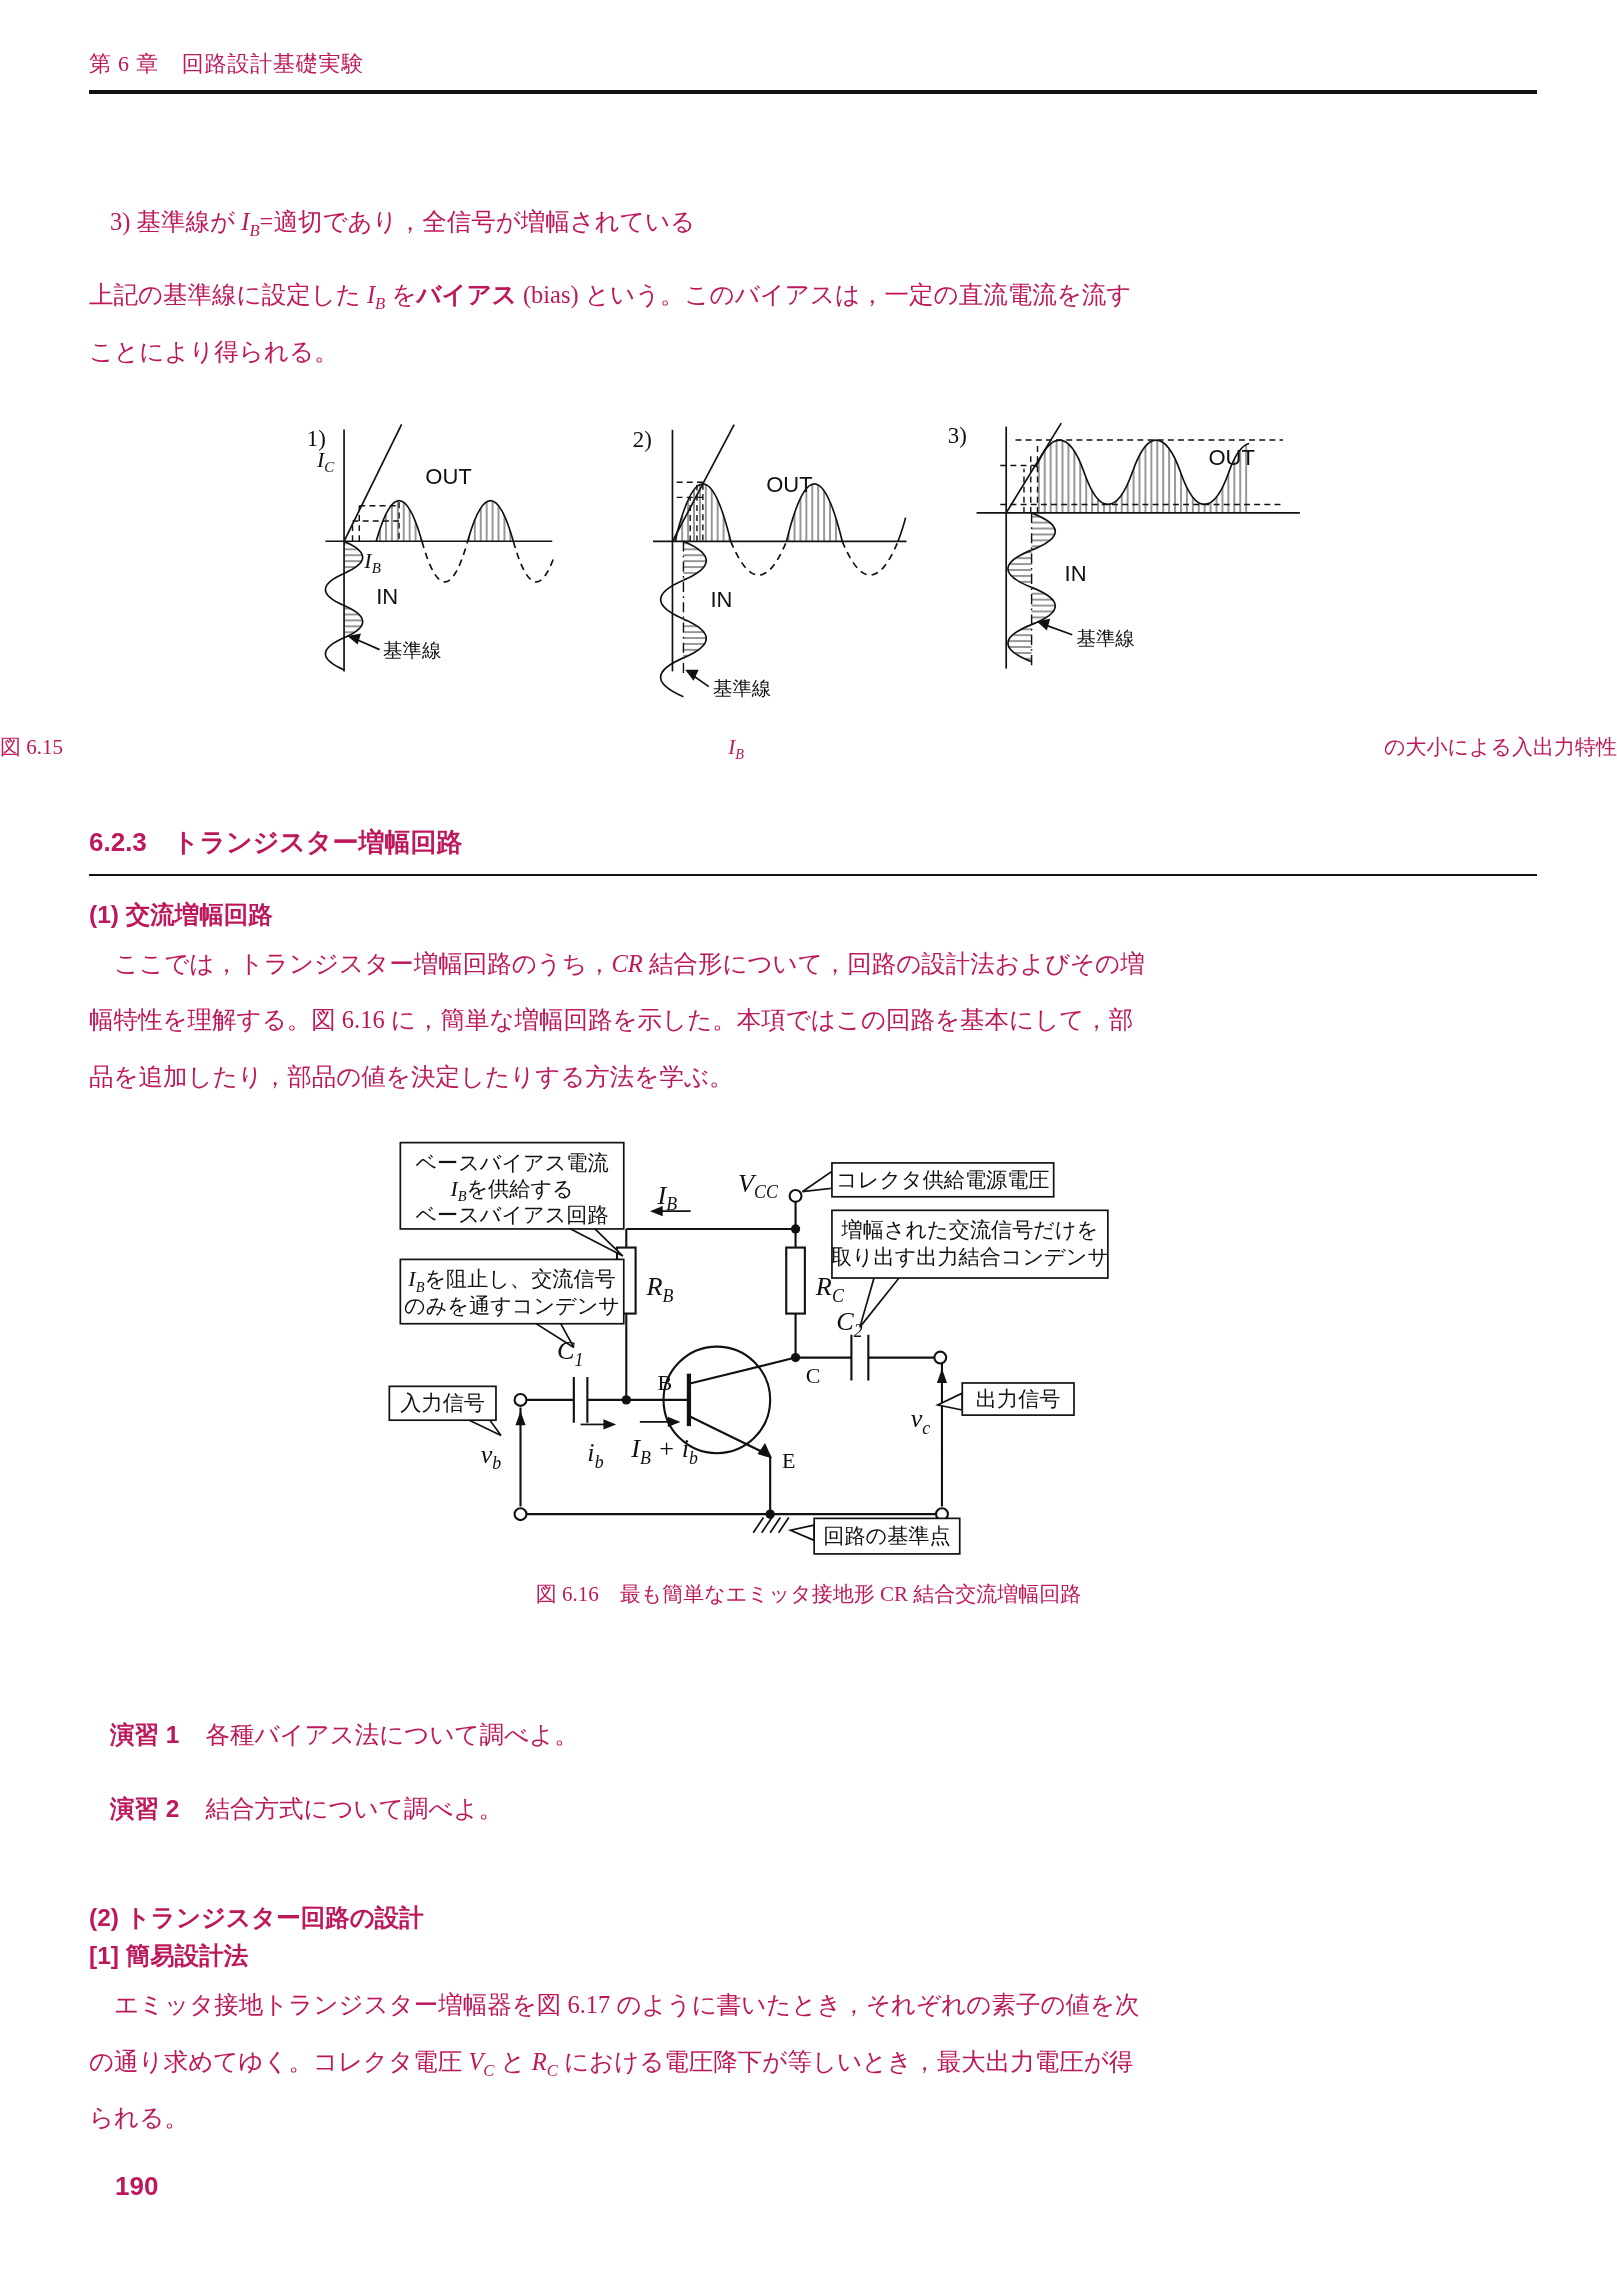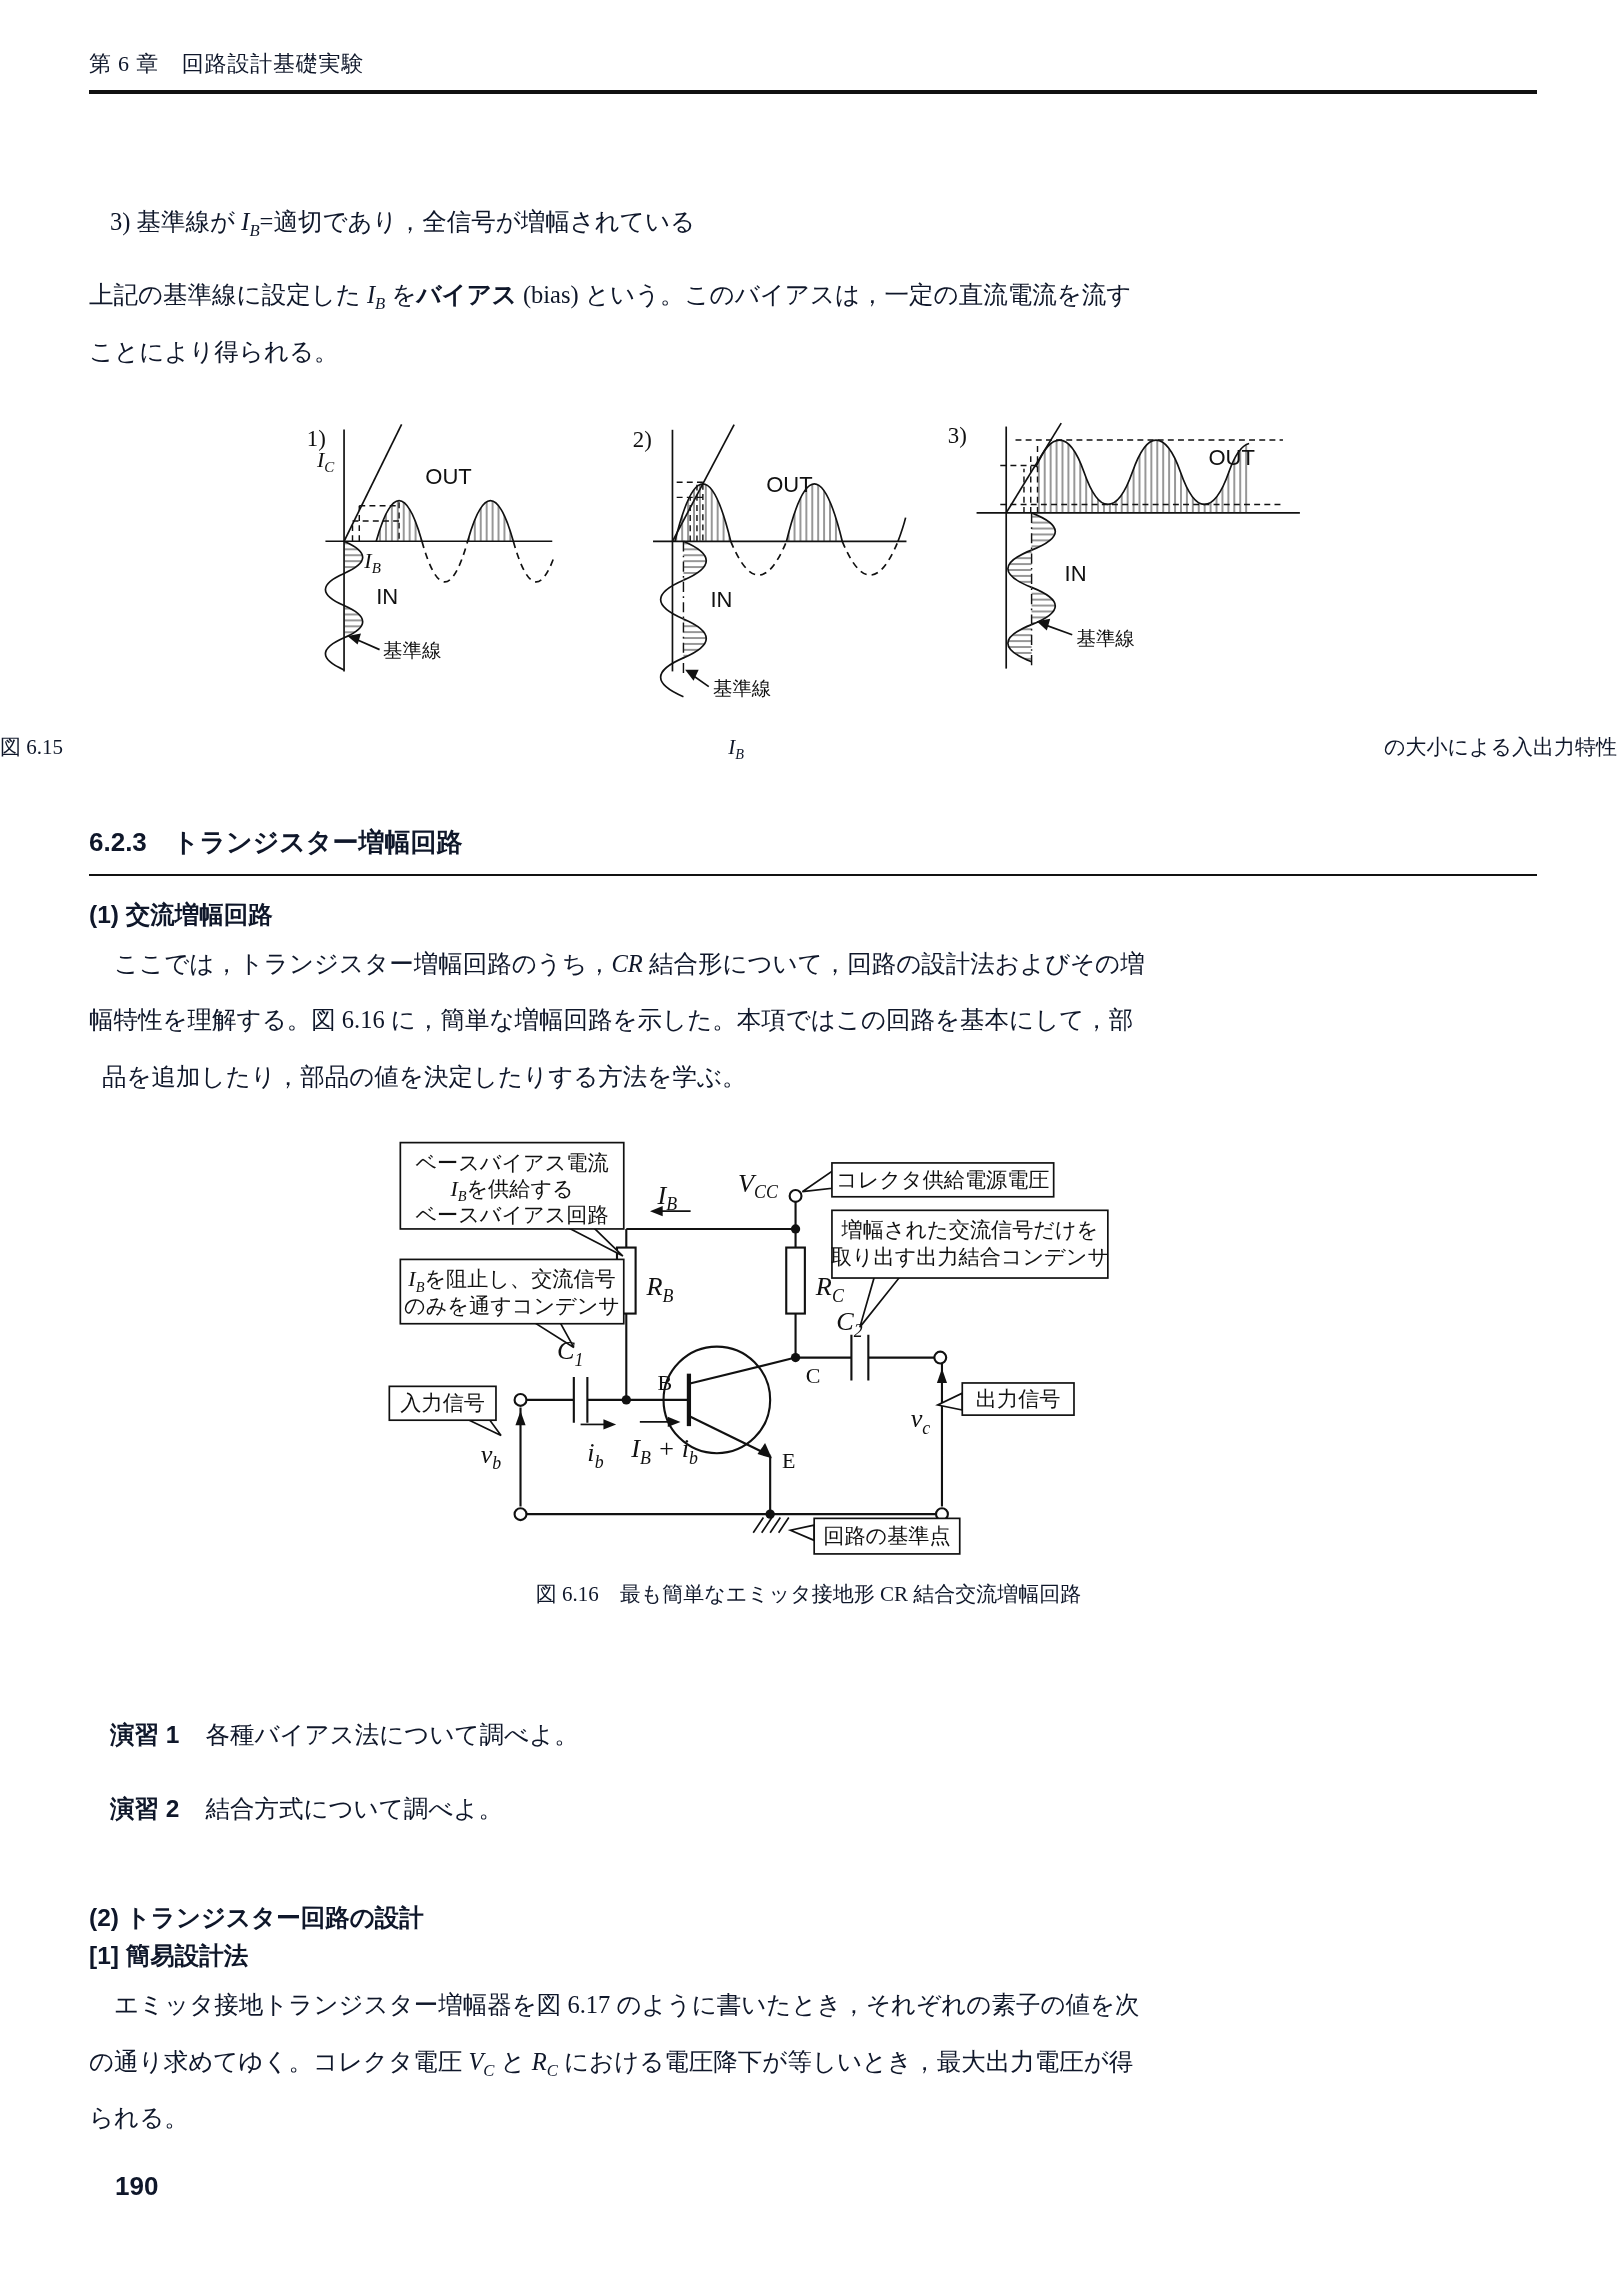--- a/index.html
+++ b/index.html
@@ -1,17 +1,17 @@
 <!DOCTYPE html>
 <html style="font-size:13.5px"><head>
 <meta charset="utf-8">
 <style>
   html,body{margin:0;padding:0;background:#e8e8e8;}
   .page{position:relative;width:1617px;height:2284px;background:#ffffff;overflow:hidden;
-        font-family:"Liberation Serif", serif;color:#0f172a;}
+        font-family:"Liberation Serif", serif;color:#be185d;}
   .abs{position:absolute;}
   .body-line{font-size:24.5px;line-height:34px;white-space:nowrap;}
   .chapter{font-size:22px;letter-spacing:0.8px;}
   .rule{background:#111;}
   .h-sec{font-family:"Liberation Sans", sans-serif;font-weight:bold;font-size:26px;white-space:nowrap;}
   .h-sub{font-family:"Liberation Sans", sans-serif;font-weight:bold;font-size:24.5px;white-space:nowrap;}
   .var i{font-family:"Liberation Serif", serif;font-style:italic;}
   .var sub{font-size:0.68em;font-style:italic;}
   .bold-g{font-family:Liberation Sans, sans-serif;font-weight:bold;}
   .caption{font-size:21px;white-space:nowrap;}
@@ -182,21 +182,21 @@
   <div class="abs rule" style="left:89px;top:874px;width:1448px;height:1.7px;"></div>
   <div class="abs h-sub" style="left:89px;top:898px;">
     <span>(1) 交流増幅回路</span>
   </div>
   <div class="abs body-line" style="left:114px;top:947px;">
     <span>ここでは，トランジスター増幅回路のうち，</span><span class="var"><i>CR</i></span><span> 結合形について，回路の設計法およびその増</span>
   </div>
   <div class="abs body-line" style="left:89px;top:1003px;">
     <span>幅特性を理解する。図 6.16 に，簡単な増幅回路を示した。本項ではこの回路を基本にして，部</span>
   </div>
-  <div class="abs body-line" style="left:102px;top:1060px;">
+  <div class="abs body-line" style="left:89px;top:1060px;">
     <span>品を追加したり，部品の値を決定したりする方法を学ぶ。</span>
   </div>
 
   <svg class="abs" style="left:237px;top:1129px;" width="914" height="436" viewBox="0 0 1080 515">
 
     <g>
       <path class="wire" d="M660,86 V118 M460,118 H660 M460,118 V140 M460,218 V320 M660,118 V140 M660,218 V270
                            M660,270 H726 M746,270 H824 M833,277 V446 M342,320 H398 M414,320 H534
                            M335,329 V446 M342,455 H826 M630,386 V455"></path>
     </g>

